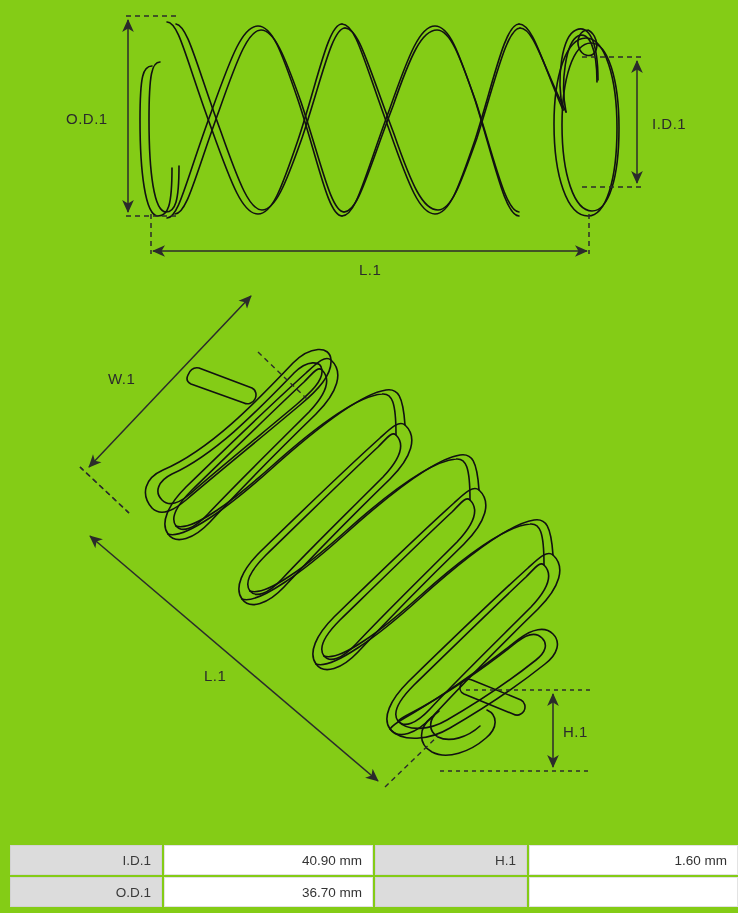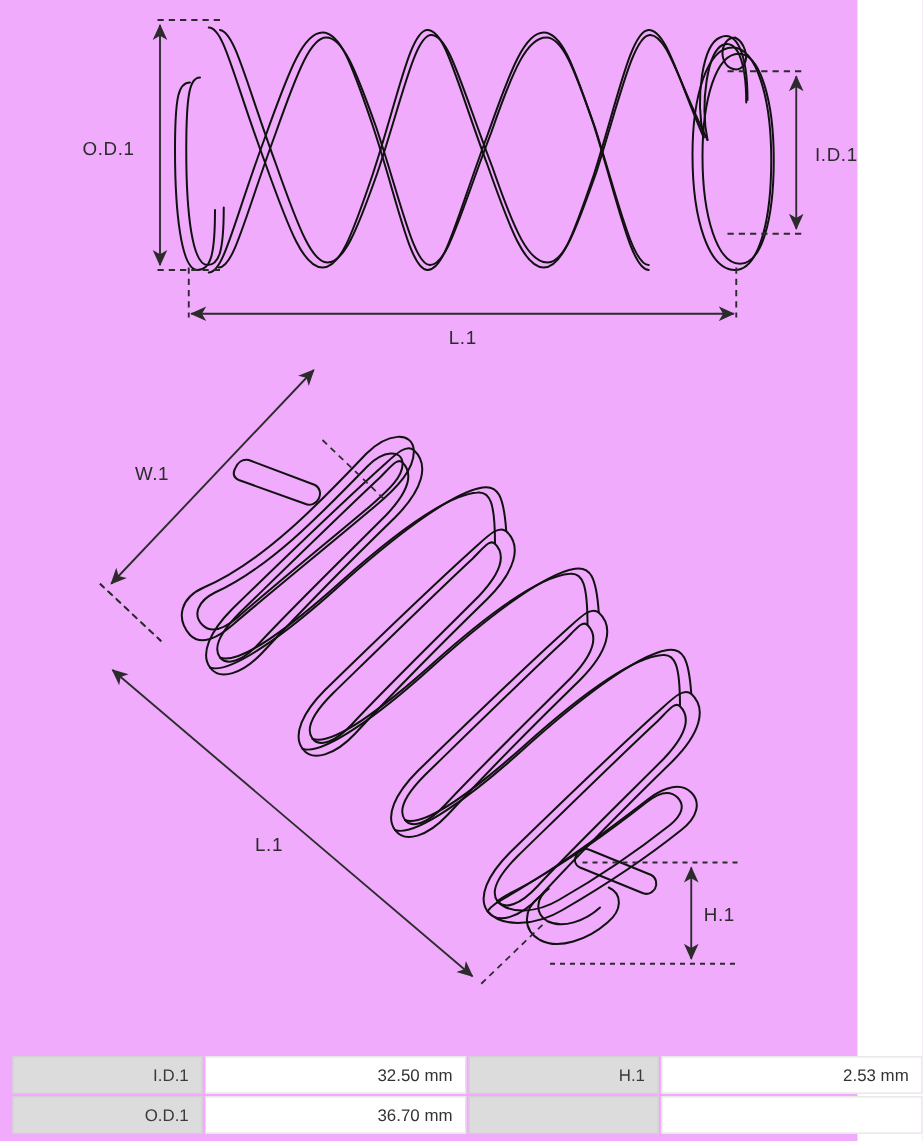--- a/index.html
+++ b/index.html
@@ -11,23 +11,23 @@
   body {
     width: 738px;
     height: 913px;
     font-family: "Liberation Sans", sans-serif;
     color: #1a1a1a;
     overflow: hidden;
     position: relative;
   }
   #page {
     position: relative;
-    width: 686px;
+    width: 738px;
     height: 913px;
-    background: #f0abfc;
+    background: #84cc16;
     text-decoration: underline;
   }
   
   .drawing-area {
     position: absolute;
     left: 0;
     top: 0;
     width: 738px;
     height: 800px;
   }
@@ -262,23 +262,23 @@
   <table id="spec-table">
     <colgroup>
       <col class="c-label">
         <col class="c-value">
       <col class="c-label">
         <col class="c-value">
     </colgroup>
     <tbody>
       <tr>
         <td class="label-cell">I.D.1</td>
-        <td>32.50 mm</td>
+        <td>40.90 mm</td>
         <td class="label-cell">H.1</td>
-        <td>2.53 mm</td>
+        <td>1.60 mm</td>
       </tr>
       <tr>
         <td class="label-cell">O.D.1</td>
         <td>36.70 mm</td>
         <td class="label-cell"></td>
         <td></td>
       </tr>
     </tbody>
   </table>
 

